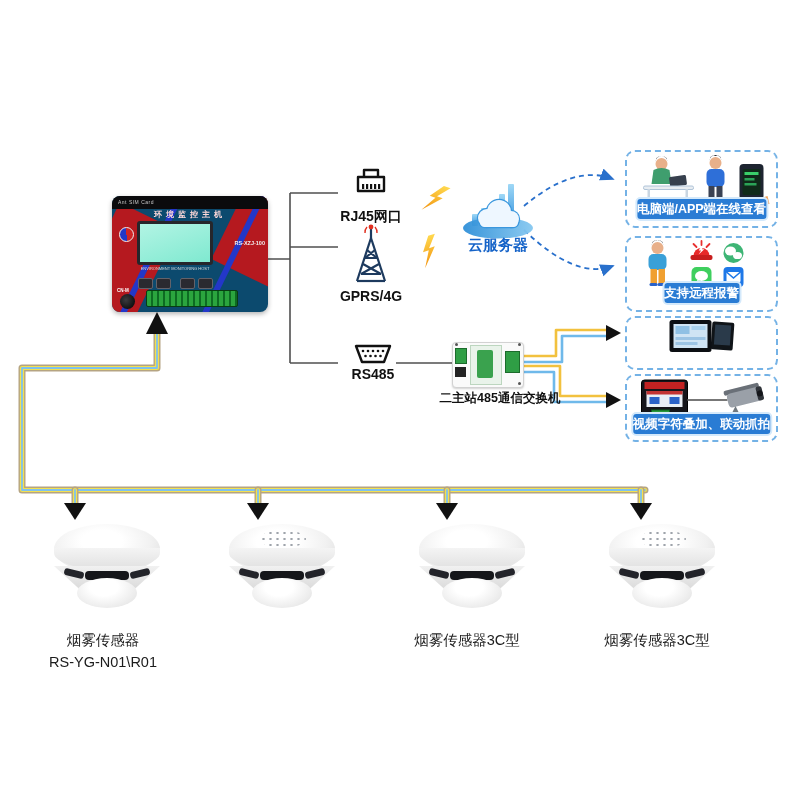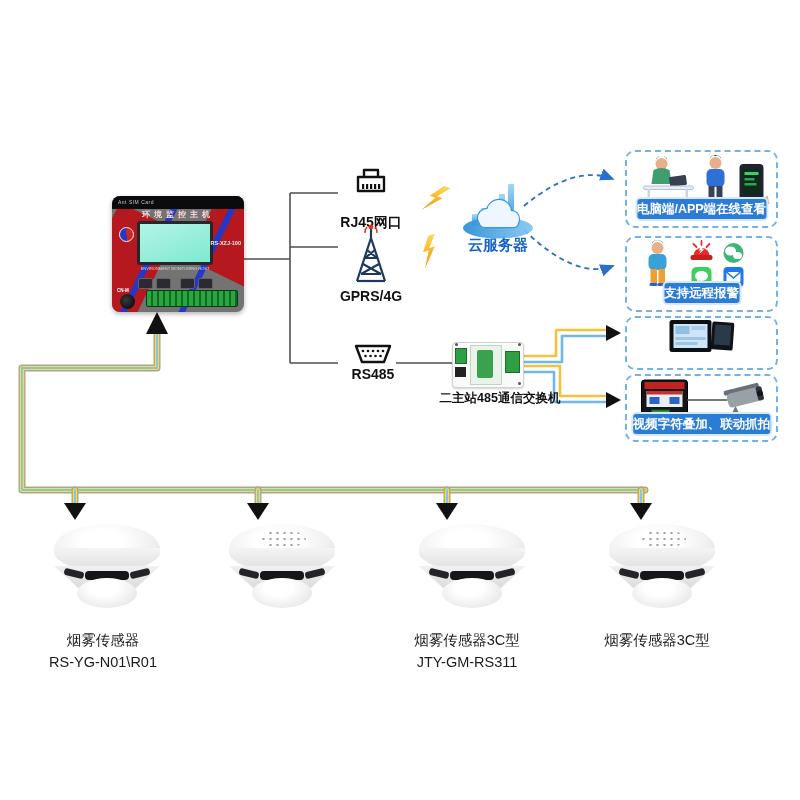--- a/index.html
+++ b/index.html
@@ -2,21 +2,21 @@
 <html><head>
 <meta charset="utf-8">
 <style>
   html,body{margin:0;padding:0;background:#ffffff;}
   body{font-family:"Liberation Sans","DejaVu Sans",sans-serif;}
   .canvas{position:relative;width:800px;height:800px;background:#fff;overflow:hidden;}
   .wires{position:absolute;left:0;top:0;z-index:1;pointer-events:none;}
   .abs{position:absolute;z-index:2;}
 
   
-  .dev{left:112px;top:196px;width:132px;height:116px;background:#737373;border-radius:8px;overflow:hidden;box-shadow:0 2px 5px rgba(0,0,0,.3);}
+  .dev{left:112px;top:196px;width:156px;height:116px;background:#0c4a6e;border-radius:8px;overflow:hidden;box-shadow:0 2px 5px rgba(0,0,0,.3);}
   .dev .red1{position:absolute;left:-24px;top:14px;width:64px;height:130px;background:#b5191f;transform:rotate(26deg);}
   .dev .red2{position:absolute;right:-26px;top:-18px;width:64px;height:100px;background:#b5191f;transform:rotate(26deg);}
   .dev .blu1{position:absolute;left:34px;top:-16px;width:6px;height:160px;background:#2337c8;transform:rotate(26deg);}
   .dev .blu2{position:absolute;right:30px;top:-24px;width:6px;height:160px;background:#2337c8;transform:rotate(26deg);}
   .dev .topbar{position:absolute;left:0;top:0;width:100%;height:13px;background:#0b0b0d;color:#c9c9c9;font-size:5px;line-height:13px;padding:0 6px;box-sizing:border-box;letter-spacing:.5px;}
   .dev .title{position:absolute;top:13px;left:0;width:100%;text-align:center;color:#ffd9d9;font-size:8px;font-weight:700;letter-spacing:4px;}
   .dev .logo{position:absolute;left:7px;top:31px;width:13px;height:13px;border-radius:50%;background:conic-gradient(#d02525 0 50%,#2337c8 0 100%);border:1.5px solid #eee;}
   .dev .screen{position:absolute;left:25px;top:25px;width:76px;height:44px;background:linear-gradient(160deg,#b2f4e4,#7fe9d0);border:3px solid #26262b;border-radius:3px;box-sizing:border-box;}
   .dev .scr-cap{position:absolute;left:20px;top:70px;width:86px;text-align:center;color:#dddddd;font-size:4px;}
   .dev .model{position:absolute;right:3px;top:44px;color:#f0f0f0;font-size:5.5px;font-weight:700;}
@@ -160,21 +160,21 @@
     <path d="M4 11 H30 V25 H4 Z" fill="none" stroke="#111" stroke-width="2.4" stroke-linejoin="round"></path>
     <path d="M10 11 V4 H24 V11" fill="none" stroke="#111" stroke-width="2.4" stroke-linejoin="round"></path>
     <g fill="#111">
       <rect x="8" y="18" width="2.2" height="5"></rect>
       <rect x="12" y="18" width="2.2" height="5"></rect>
       <rect x="16" y="18" width="2.2" height="5"></rect>
       <rect x="20" y="18" width="2.2" height="5"></rect>
       <rect x="24" y="18" width="2.2" height="5"></rect>
     </g>
   </svg>
-  <div class="abs ilabel" style="left:326px;top:214px;">RJ45网口</div>
+  <div class="abs ilabel" style="left:326px;top:208px;">RJ45网口</div>
 
   <svg class="abs" style="left:349px;top:224px;" width="44" height="60" viewBox="0 0 44 60">
     <g stroke="#1d3a5e" stroke-width="2.2" fill="none">
       <path d="M22 14 L8 57"></path>
         <path d="M22 14 L36 57"></path>
         <path d="M8 57 H36"></path>
       <path d="M18 26 L28 34 M26 26 L16 34 M14 40 L32 50 M30 40 L12 50 M16 34 L28 34 M12 50 L32 50"></path>
       <path d="M22 14 V3"></path>
     </g>
     <circle cx="22" cy="3" r="2.4" fill="#e03020"></circle>
@@ -380,19 +380,18 @@
   </div>
 
   <div class="abs det-label" style="left:-7px;top:630px;">
     <div>烟雾传感器</div>
     <div>RS-YG-N01\R01</div>
   </div>
   <div class="abs det-label" style="left:167px;top:630px;">
   </div>
   <div class="abs det-label" style="left:357px;top:630px;">
     <div>烟雾传感器3C型</div>
-    <div>JTY-GM-RS311</div>
   </div>
   <div class="abs det-label" style="left:547px;top:630px;">
     <div>烟雾传感器3C型</div>
   </div>
 
 </div>
 
 </body></html>

